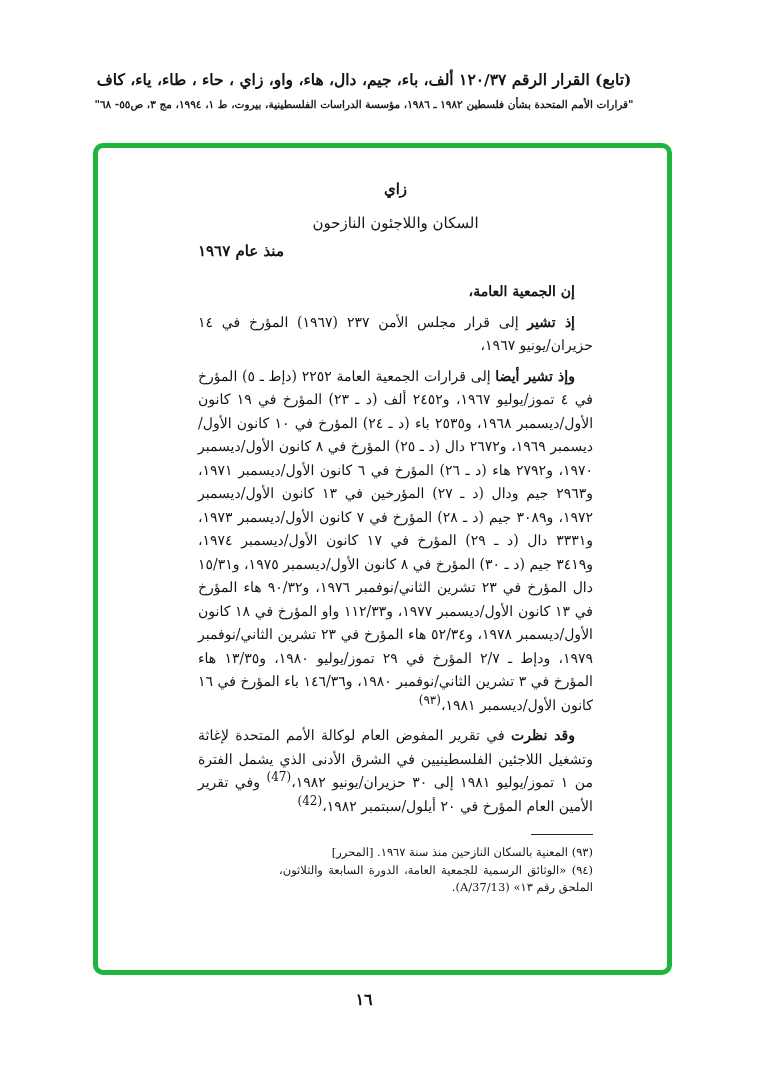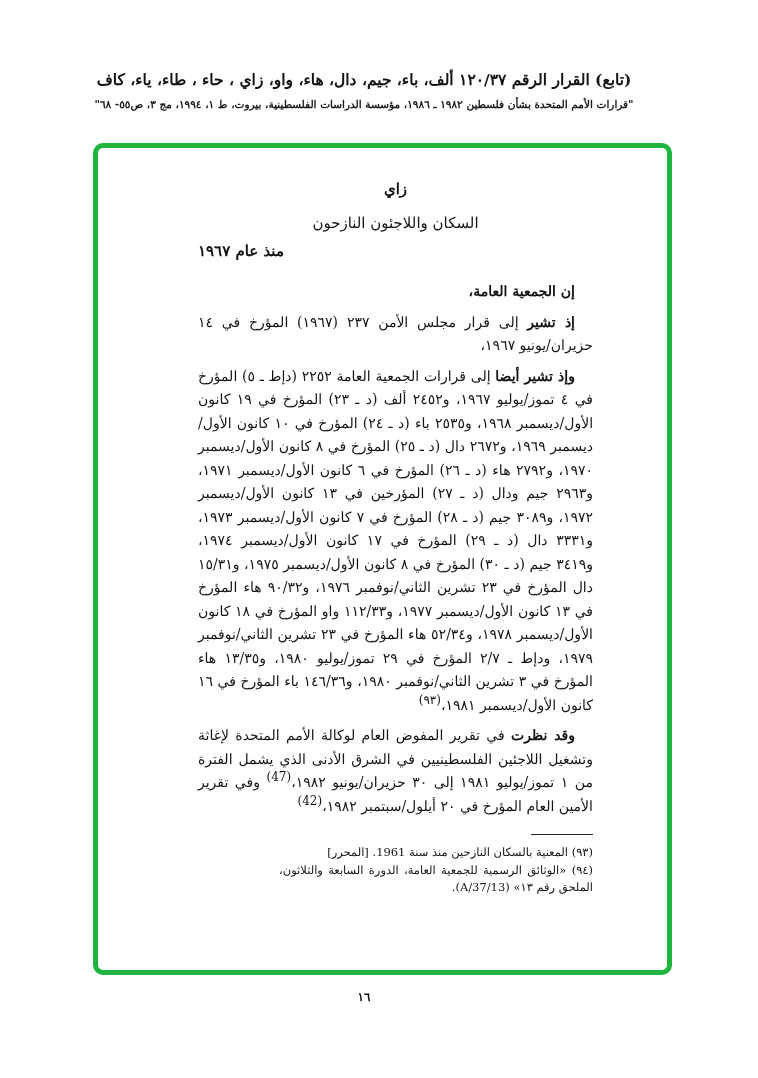--- a/index.html
+++ b/index.html
@@ -32,21 +32,21 @@
   .para{text-indent:18px;margin:0 0 7px 0;}
   .para .lead{font-weight:bold;}
   .para sup{font-size:12px;line-height:0;vertical-align:super;}
 
   .footnotes{margin-top:16px;width:314px;font-size:11.5px;line-height:17px;text-align:justify;}
   .fn-rule{width:62px;border-top:1.5px solid #222;margin:0 0 9px 0;}
   .footnote{margin:0 0 1px 0;}
 
   .page-number{
     position:absolute;top:990px;left:0;right:0;text-align:center;
-    font-size:12px;font-weight:bold;letter-spacing:9px;direction:rtl;
+    font-size:16px;font-weight:bold;letter-spacing:9px;direction:rtl;
   }
 </style>
 </head>
 <body>
 
 <div class="page">
 
   <header class="doc-header">
     <div class="doc-title">(تابع) القرار الرقم ١٢٠/٣٧ ألف، باء، جيم، دال، هاء، واو، زاي ، حاء ، طاء، ياء، كاف</div>
     <div class="doc-source">"قرارات الأمم المتحدة بشأن فلسطين ١٩٨٢ ـ ١٩٨٦، مؤسسة الدراسات الفلسطينية، بيروت، ط ١، ١٩٩٤، مج ٣، ص٥٥- ٦٨"</div>
@@ -62,21 +62,21 @@
       <div class="body-text" id="paras">
           <div class="para"><span class="lead">إن الجمعية العامة،</span></div>
           <div class="para"><span class="lead">إذ تشير</span><span> إلى قرار مجلس الأمن ٢٣٧ (١٩٦٧) المؤرخ في ١٤ حزيران/يونيو ١٩٦٧،</span></div>
           <div class="para"><span class="lead">وإذ تشير أيضا</span><span> إلى قرارات الجمعية العامة ٢٢٥٢ (دإط ـ ٥) المؤرخ في ٤ تموز/يوليو ١٩٦٧، و٢٤٥٢ ألف (د ـ ٢٣) المؤرخ في ١٩ كانون الأول/ديسمبر ١٩٦٨، و٢٥٣٥ باء (د ـ ٢٤) المؤرخ في ١٠ كانون الأول/ديسمبر ١٩٦٩، و٢٦٧٢ دال (د ـ ٢٥) المؤرخ في ٨ كانون الأول/ديسمبر ١٩٧٠، و٢٧٩٢ هاء (د ـ ٢٦) المؤرخ في ٦ كانون الأول/ديسمبر ١٩٧١، و٢٩٦٣ جيم ودال (د ـ ٢٧) المؤرخين في ١٣ كانون الأول/ديسمبر ١٩٧٢، و٣٠٨٩ جيم (د ـ ٢٨) المؤرخ في ٧ كانون الأول/ديسمبر ١٩٧٣، و٣٣٣١ دال (د ـ ٢٩) المؤرخ في ١٧ كانون الأول/ديسمبر ١٩٧٤، و٣٤١٩ جيم (د ـ ٣٠) المؤرخ في ٨ كانون الأول/ديسمبر ١٩٧٥، و١٥/٣١ دال المؤرخ في ٢٣ تشرين الثاني/نوفمبر ١٩٧٦، و٩٠/٣٢ هاء المؤرخ في ١٣ كانون الأول/ديسمبر ١٩٧٧، و١١٢/٣٣ واو المؤرخ في ١٨ كانون الأول/ديسمبر ١٩٧٨، و٥٢/٣٤ هاء المؤرخ في ٢٣ تشرين الثاني/نوفمبر ١٩٧٩، ودإط ـ ٢/٧ المؤرخ في ٢٩ تموز/يوليو ١٩٨٠، و١٣/٣٥ هاء المؤرخ في ٣ تشرين الثاني/نوفمبر ١٩٨٠، و١٤٦/٣٦ باء المؤرخ في ١٦ كانون الأول/ديسمبر ١٩٨١،</span><sup>(٩٣)</sup></div>
           <div class="para"><span class="lead">وقد نظرت</span><span> في تقرير المفوض العام لوكالة الأمم المتحدة لإغاثة وتشغيل اللاجئين الفلسطينيين في الشرق الأدنى الذي يشمل الفترة من ١ تموز/يوليو ١٩٨١ إلى ٣٠ حزيران/يونيو ١٩٨٢،</span><sup>(47)</sup><span> وفي تقرير الأمين العام المؤرخ في ٢٠ أيلول/سبتمبر ١٩٨٢،</span><sup>(42)</sup></div>
         </div>
 
       <div class="footnotes">
         <div class="fn-rule"></div>
         <div id="fns">
-            <div class="footnote">(٩٣) المعنية بالسكان النازحين منذ سنة 1961. [المحرر]</div>
+            <div class="footnote">(٩٣) المعنية بالسكان النازحين منذ سنة ١٩٦٧. [المحرر]</div>
             <div class="footnote">(٩٤) «الوثائق الرسمية للجمعية العامة، الدورة السابعة والثلاثون، الملحق رقم ١٣» (A/37/13).</div>
           </div>
       </div>
 
     </div>
   </section>
 
   <div class="page-number">١٦</div>
 
 </div>

